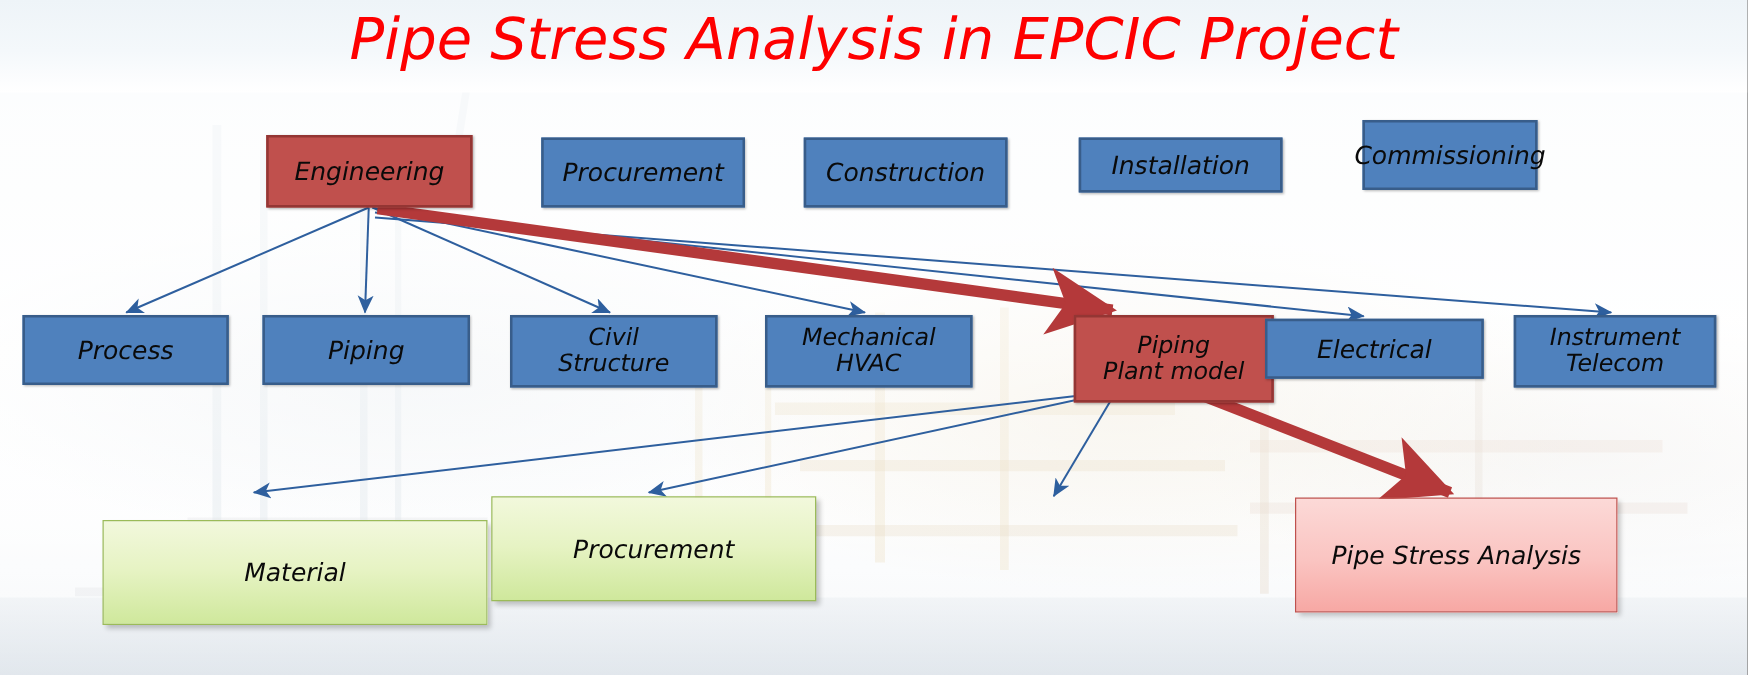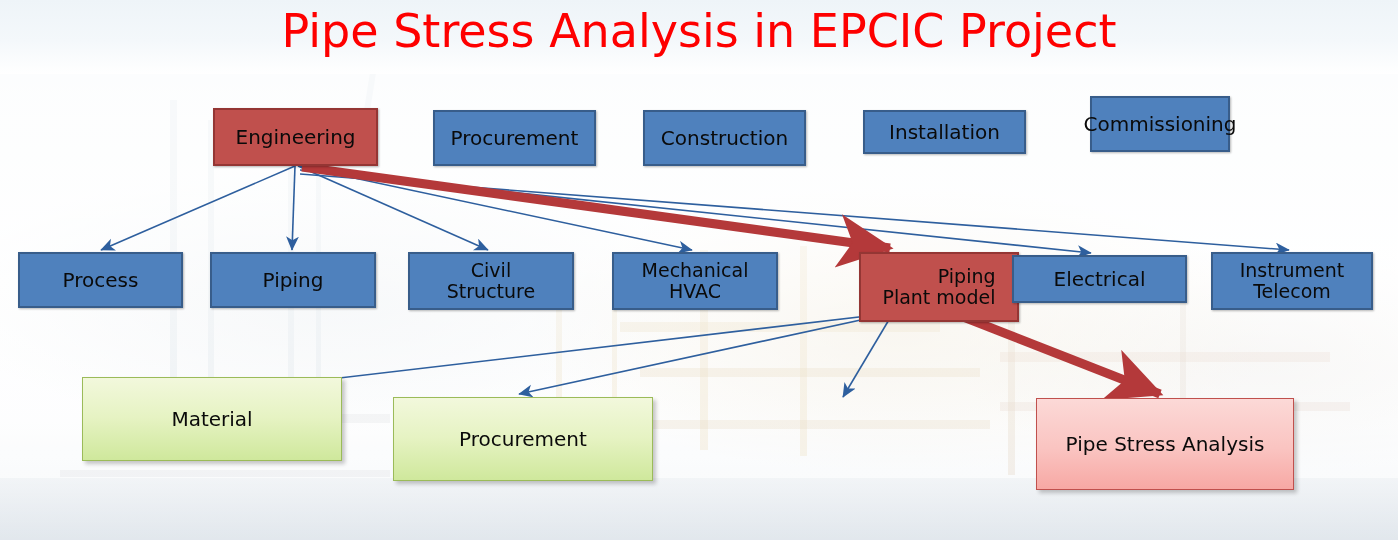--- a/index.html
+++ b/index.html
@@ -9,20 +9,21 @@
   }
   body {
     font-family: "Liberation Sans", sans-serif;
   }
   #stage {
     position: relative;
     width: 1398px;
     height: 540px;
     overflow: hidden;
     background: #000000;
+    font-style: italic;
   }
 
   
   .bg-photo {
     position: absolute;
     left: 0; top: 0;
     width: 1398px; height: 540px;
     overflow: hidden;
   }
   .bg-sky {
@@ -98,21 +99,20 @@
   }
   .node.blue {
     background: #4f81bd;
     border: 2px solid #385d8a;
     box-shadow: 1px 1px 2px rgba(0,0,0,0.28);
   }
   .node.red {
     background: #c0504d;
     border: 2px solid #943634;
     box-shadow: 1px 1px 2px rgba(0,0,0,0.30);
-    text-align: right;
   }
   .node.green {
     background: linear-gradient(180deg, #f2f8dc 0%, #e6f3c3 48%, #cfe89c 100%);
     border: 1px solid #9bbb59;
     box-shadow: 3px 3px 4px rgba(0,0,0,0.22);
   }
   .node.pink {
     background: linear-gradient(180deg, #fcd9d7 0%, #fac4c1 55%, #f7a8a4 100%);
     border: 1px solid #c0504d;
     box-shadow: 3px 3px 4px rgba(0,0,0,0.22);
@@ -195,17 +195,17 @@
   <div class="node blue two-line" style="left:408px;  top:252px; width:166px; height:58px;">Civil
 Structure</div>
   <div class="node blue two-line" style="left:612px;  top:252px; width:166px; height:58px;text-align:center;">Mechanical
 HVAC</div>
   <div class="node red  two-line" style="left:817px;  top:252px; width:160px; height:70px;margin-left:42px;">Piping
 Plant model</div>
   <div class="node blue" style="left:1012px; top:255px; width:175px; height:48px;">Electrical</div>
   <div class="node blue two-line" style="left:1211px; top:252px; width:162px; height:58px;">Instrument
 Telecom</div>
 
-  <div class="node green" style="left:82px;   top:377px; width:260px; height:84px;">Material</div>
+  <div class="node green" style="left:82px;   top:416px; width:308px; height:84px;">Material</div>
   <div class="node green" style="left:393px;  top:397px; width:260px; height:84px;">Procurement</div>
   <div class="node pink" style="left:1036px; top:398px; width:258px; height:92px;">Pipe Stress Analysis</div>
 
 </div>
 
 </body></html>

